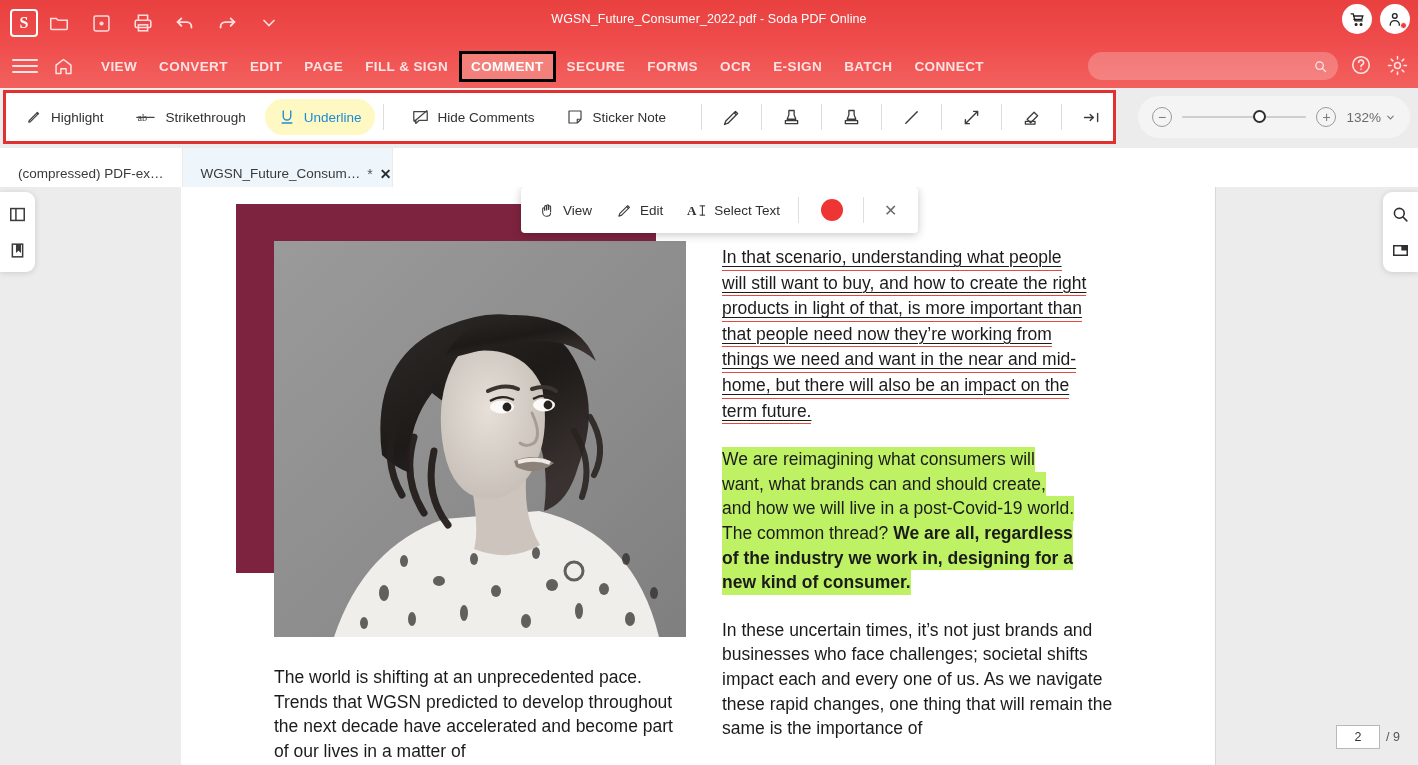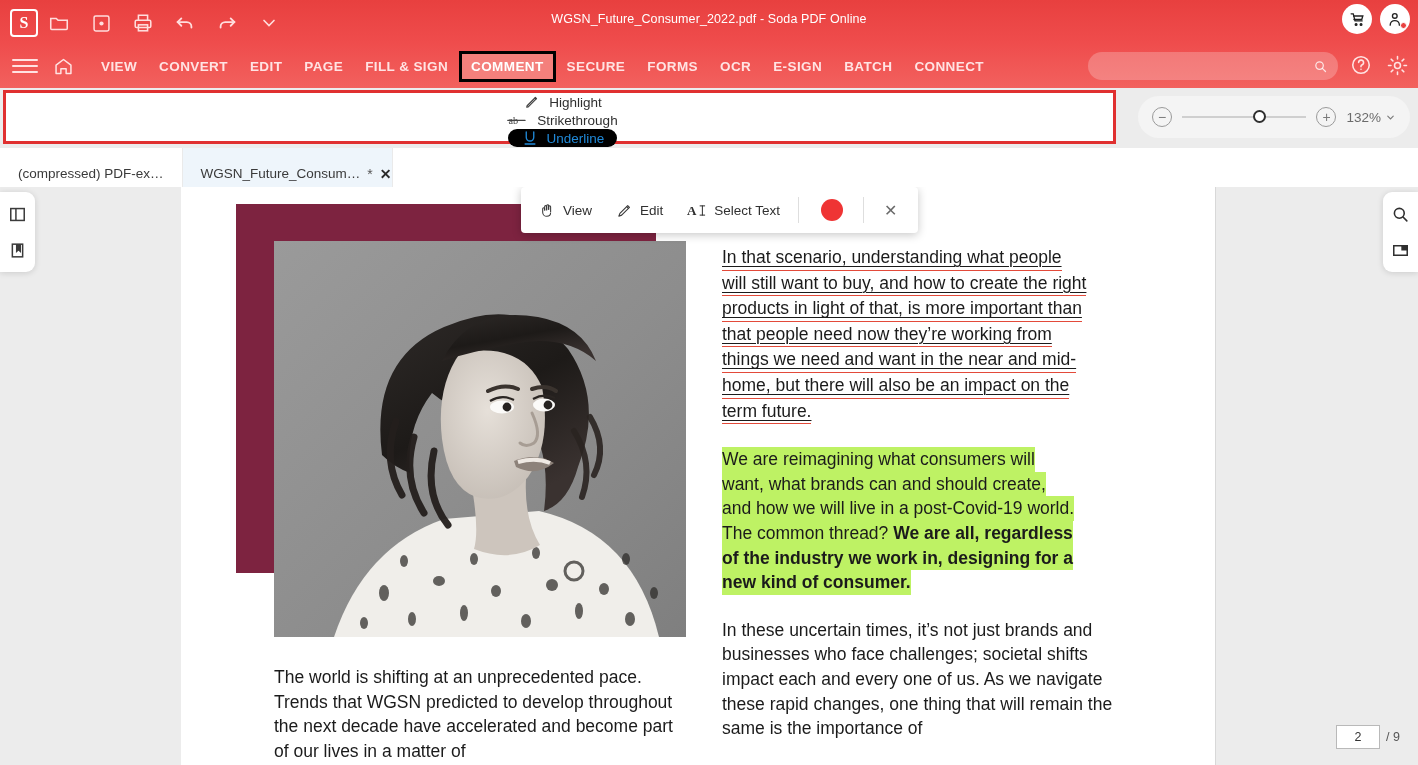--- a/index.html
+++ b/index.html
@@ -90,30 +90,30 @@
   .search-wrap input::placeholder { color: rgba(255,255,255,.75); }
   .hdr-right-bot { position: absolute; right: 8px; top: 8px; display:flex; align-items:center; gap: 10px; }
   .hdr-right-bot .ic { width: 26px; height: 26px; display:flex; align-items:center; justify-content:center; cursor:pointer; }
 
   
   .ctoolbar-outer {
     position: absolute; top: 90px; left: 3px;
     width: 1113px; height: 54px;
     border: 3px solid #e03030;
     background: #ffffff;
-    display: flex; align-items: center; flex-direction: column;
+    display: flex; align-items: center;
   }
   .tool-btn {
     display: flex; align-items: center; gap: 8px;
     height: 36px; padding: 0 13px; margin-left: 6px;
     border-radius: 18px; cursor: pointer;
     font-size: 13.5px; color: #303030;
     white-space: nowrap;
   }
-  .tool-btn.active { background: #000000; color: #2089d8; }
+  .tool-btn.active { background: #fef9c3; color: #2089d8; }
   .tool-btn.active svg { stroke: #2089d8; }
   .tool-sep { width: 1px; height: 26px; background: #dcdcdc; margin: 0 8px; }
   .icon-only {
     width: 44px; height: 38px; display: flex;
     align-items: center; justify-content: center; cursor: pointer;
   }
 
   
   .zoom-wrap {
     position: absolute; top: 96px; right: 8px;

